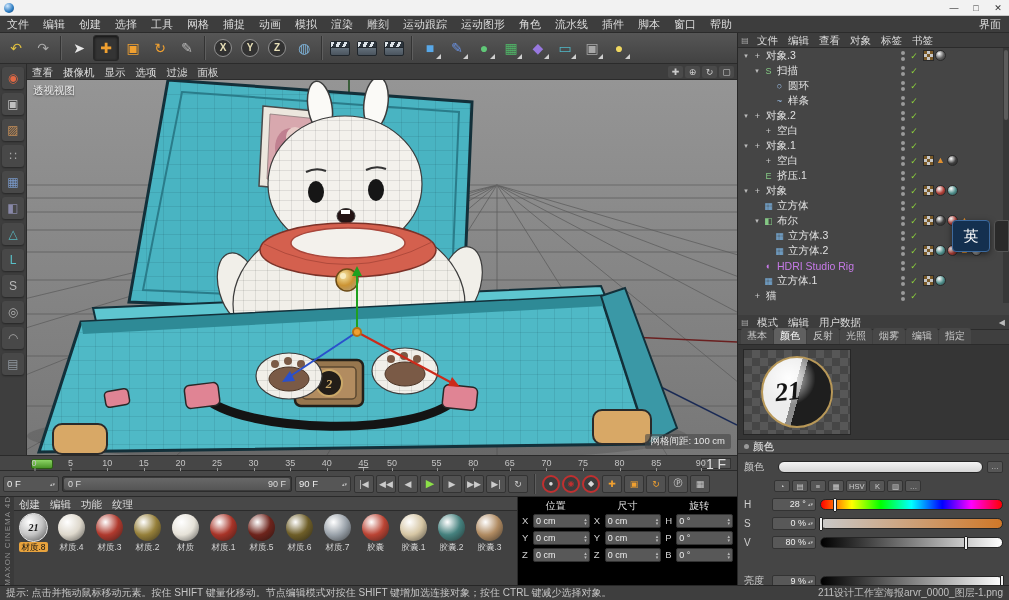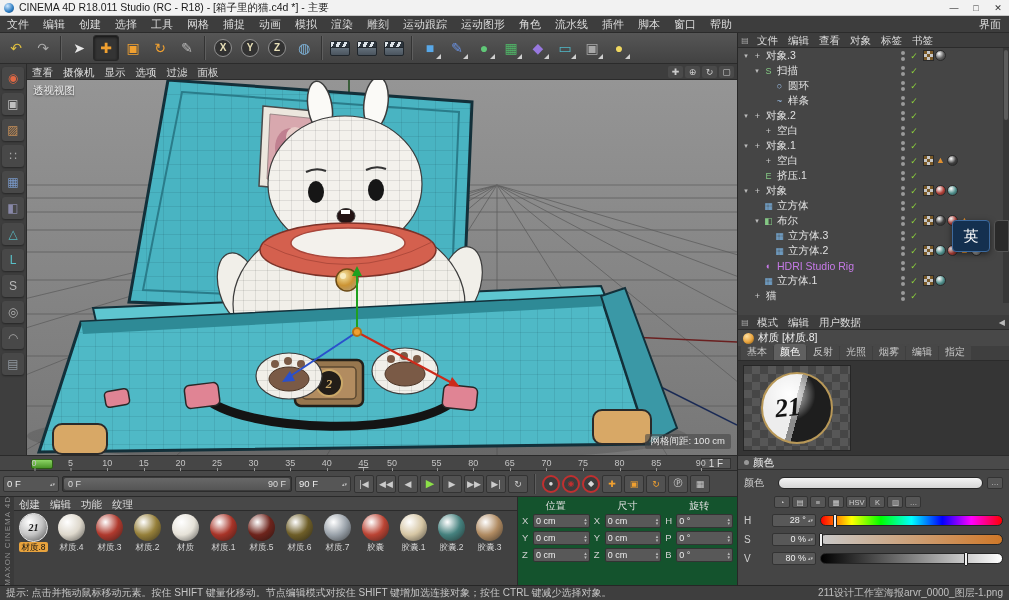--- a/index.html
+++ b/index.html
@@ -87,21 +87,21 @@
 .sl-track{flex:1;height:11px;border-radius:6px;border:1px solid #262626;position:relative}
 .knob{position:absolute;top:-2px;width:4px;height:14px;background:#f0f0f0;border:1px solid #222;border-radius:1px}
 .grad-hue{background:linear-gradient(to right,#f00,#ff0 17%,#0f0 33%,#0ff 50%,#00f 67%,#f0f 83%,#f00)}
 .grad-sat{background:linear-gradient(to right,#c9c9c9,#d07828)}
 .grad-val{background:linear-gradient(to right,#000,#fff)}
 
 #ruler-row{left:0;top:455px;width:737px;height:16px;background:#464646;border-top:1px solid #2a2a2a;border-bottom:1px solid #2a2a2a;position:absolute;font-size:9px;color:#c4c4c4}
 .tick{position:absolute;top:2px;transform:translateX(-50%)}
 .tick::after{content:"";position:absolute;left:50%;top:10px;width:1px;height:3px;background:#9a9a9a}
 #range-bar{position:absolute;left:31px;top:3px;width:22px;height:10px;border-radius:2px;background:linear-gradient(#8cd464,#4a9428);border:1px solid #2c5c14}
-#step-box{position:absolute;right:6px;top:2px;width:30px;height:11px;background:#565656;border:1px solid #333;font-size:10px;display:flex;align-items:center;justify-content:center;color:#ddd}
+#step-box{position:absolute;right:6px;top:2px;width:30px;height:11px;background:#565656;border:1px solid #333;font-size:14px;display:flex;align-items:center;justify-content:center;color:#ddd}
 #playback-row{left:0;top:471px;width:737px;height:26px;background:#484848;display:flex;align-items:center;padding:0 3px;gap:3px;border-bottom:1px solid #2a2a2a}
 .spin{width:56px;height:16px;background:#565656;border:1px solid #333;border-radius:2px;display:flex;align-items:center;font-size:9.5px;color:#eee;padding:0 3px;flex:0 0 auto}
 .spin b{margin-left:auto;display:flex;flex-direction:column;font-size:5px;color:#bbb;line-height:4px;font-weight:normal}
 #pb-scroll{width:230px;height:16px;background:#3a3a3a;border:1px solid #2c2c2c;border-radius:2px;position:relative;flex:0 0 auto}
 #pb-thumb{position:absolute;left:1px;right:1px;top:1px;bottom:1px;background:linear-gradient(#686868,#555);border-radius:2px;display:flex;align-items:center;justify-content:space-between;font-size:9px;color:#ddd;padding:0 4px}
 #transport,#recbtns{display:flex;gap:2px;align-items:center}
 .pb-btn{width:20px;height:18px;background:#515151;border:1px solid #333;border-radius:2px;display:flex;align-items:center;justify-content:center;font-size:9px;color:#ccc;flex:0 0 auto}
 .pb-btn.green{color:#8ce048;font-size:11px}
 .pb-btn.rec{border-radius:50%;width:18px;height:18px;border:2px solid #c03030;background:#3c3c3c;font-size:8px}
 .pb-sep{width:2px;height:20px;background:#333;border-right:1px solid #5e5e5e;margin:0 3px}
@@ -111,21 +111,21 @@
 #mm-panel{left:14px;top:497px;width:503px;height:88px;position:absolute;background:#414141}
 #mm-menus{height:14px;background:#484848;display:flex;align-items:center;border-bottom:1px solid #2b2b2b}
 #mm-swatches{display:flex;padding:2px 1px;gap:1px}
 .sw{width:37px;display:flex;flex-direction:column;align-items:center;gap:1px;padding:1px;flex:0 0 auto}
 .sw-ball{width:27px;height:27px;border-radius:50%;position:relative;display:flex;align-items:center;justify-content:center}
 .sw.sel .sw-ball{outline:1px solid #f0f0f0}
 .sw-logo{font-size:10px;font-weight:bold;font-style:italic;color:#161616;font-family:"Liberation Serif","DejaVu Serif",serif}
 .sw-label{font-size:8.5px;color:#d6d6d6;line-height:10px;padding:0 2px;border-radius:2px;max-width:37px;overflow:hidden;white-space:nowrap}
 .sw.sel .sw-label{background:#e8a33d;color:#111}
 
-#coord-panel{left:517px;top:497px;width:220px;height:88px;position:absolute;background:#14532d;border-left:1px solid #2a2a2a;padding:2px 4px;display:flex;flex-direction:row}
+#coord-panel{left:517px;top:497px;width:220px;height:88px;position:absolute;background:#000000;border-left:1px solid #2a2a2a;padding:2px 4px;display:flex;flex-direction:row}
 #coord-cols{display:flex;gap:4px;flex:1}
 .cgroup{flex:1;display:flex;flex-direction:column;gap:2px}
 .chead{font-size:10px;color:#e0e0e0;text-align:center;height:12px}
 .crow{display:flex;align-items:center;gap:2px;height:15px}
 .clab{width:9px;font-size:9.5px;color:#cfcfcf}
 .cfield{flex:1;height:14px;background:#585858;border:1px solid #333;border-radius:2px;display:flex;align-items:center;font-size:9px;color:#eee;padding:0 2px}
 .cval{flex:1}
 .cspin{display:flex;flex-direction:column;font-size:5px;color:#bbb;line-height:4px}
 #coord-bottom{display:flex;gap:4px;height:16px;margin-top:3px;align-items:center}
 .coord-dd{flex:1.3;height:15px;background:#585858;border:1px solid #333;border-radius:2px;font-size:9.5px;color:#e8e8e8;display:flex;align-items:center;padding:0 4px;white-space:nowrap;overflow:hidden}
@@ -137,21 +137,20 @@
 #status-right{margin-left:auto;color:#c0c0c0;padding-left:10px}
 
 #ime{position:absolute;left:952px;top:220px;width:38px;height:32px;background:#14304f;border:1px solid #3d6a9e;border-radius:4px;color:#fff;font-size:15px;display:flex;align-items:center;justify-content:center;box-shadow:0 2px 6px rgba(0,0,0,.5);z-index:20}
 #ime2{position:absolute;left:994px;top:220px;width:15px;height:32px;background:#2a2a2a;border:1px solid #555;border-radius:4px 0 0 4px;z-index:20}
 </style>
 </head>
 <body>
 
 <div class="abs" id="titlebar">
   <span class="app-ico"></span>
-  <span id="tb-title">CINEMA 4D R18.011 Studio (RC - R18) - [箱子里的猫.c4d *] - 主要</span>
   <div id="winbtns">
       <span class="winbtn">—</span>
       <span class="winbtn">□</span>
       <span class="winbtn">✕</span>
     </div>
 </div>
 
 <div class="abs" id="menubar">
   <span id="menu-items" style="display:flex">
       <span class="mi">文件</span>
@@ -689,24 +688,20 @@
     </div>
   <div class="panel-gap"></div>
   <div class="pmenu">
     <span class="burger">▤</span>
     <span id="am-menus" style="display:flex">
         <span class="mi sm">模式</span>
         <span class="mi sm">编辑</span>
         <span class="mi sm">用户数据</span>
       </span>
     <span class="collapse">◀</span>
-  </div>
-  <div id="am-title">
-    <span class="mat-ico"></span>
-    <span>材质 [材质.8]</span>
   </div>
   <div id="am-tabs">
       <span class="tab">基本</span>
       <span class="tab active">颜色</span>
       <span class="tab">反射</span>
       <span class="tab">光照</span>
       <span class="tab">烟雾</span>
       <span class="tab">编辑</span>
       <span class="tab">指定</span>
     </div>

